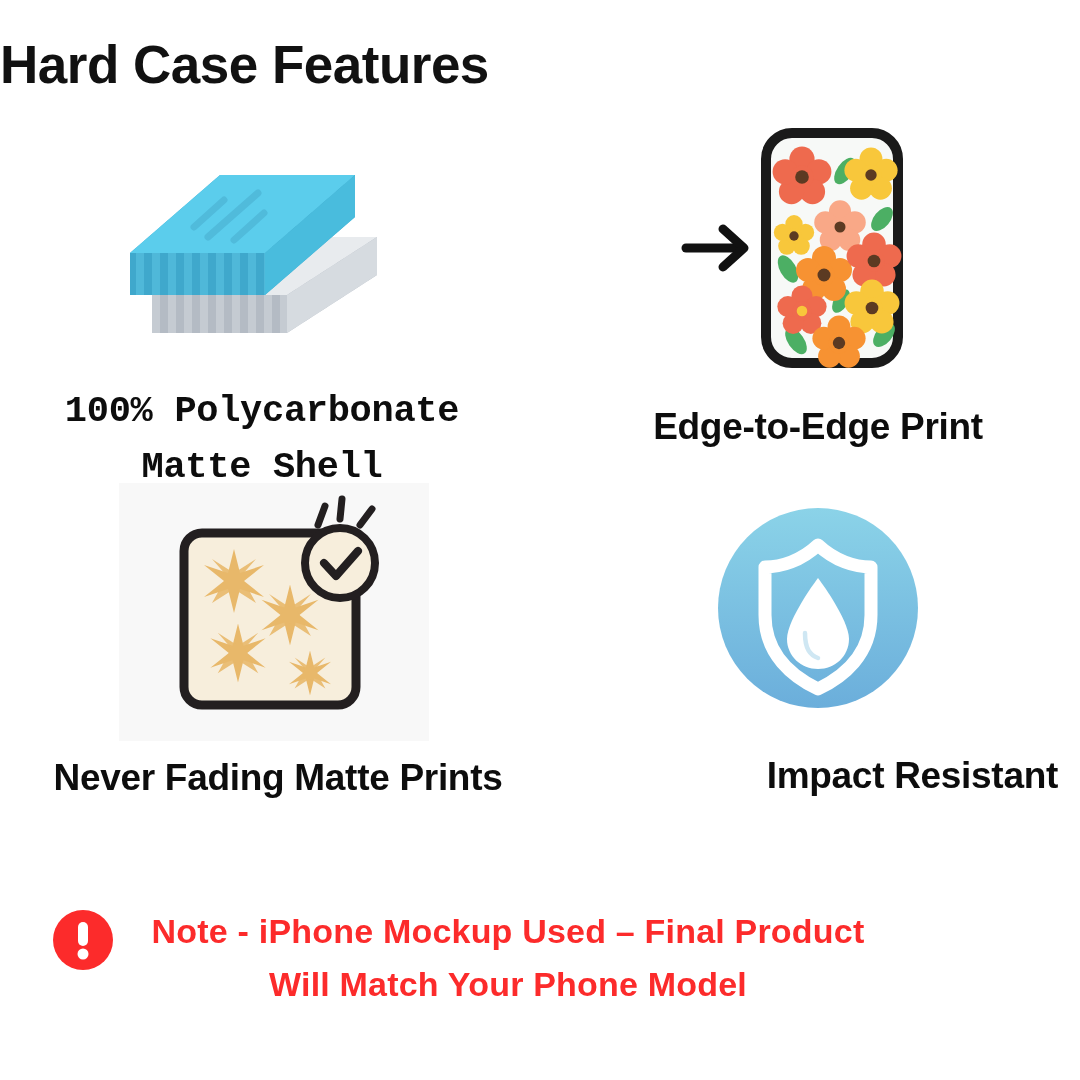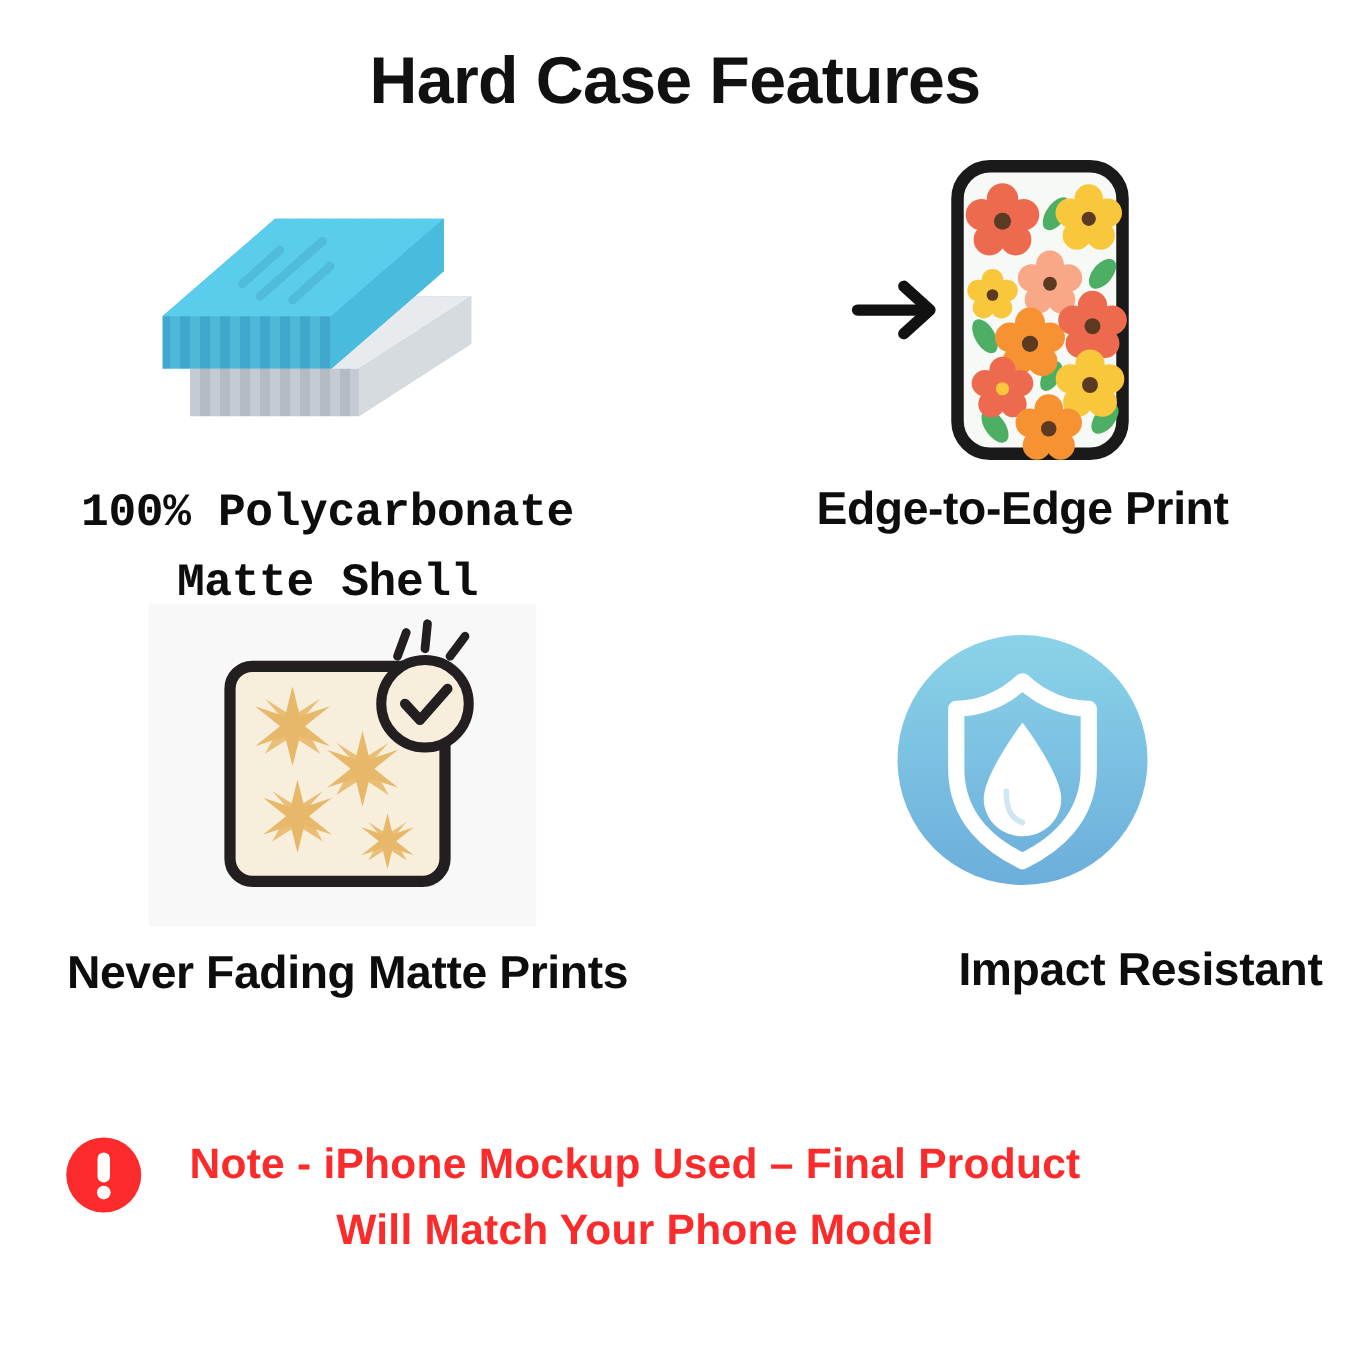--- a/index.html
+++ b/index.html
@@ -14,21 +14,21 @@
     overflow: hidden;
     position: relative;
   }
 
   
   .page-title {
     position: absolute;
     top: 36px;
     left: 0;
     width: 1080px;
-    text-align: center;
+    text-align: left;
     font-size: 53px;
     font-weight: 700;
     color: #111111;
     letter-spacing: -0.5px;
     line-height: 1.1;
   }
 
   
   .feature {
     position: absolute;
@@ -54,21 +54,21 @@
   #feature-edgeprint     { left: 578px; top: 120px; }
   #feature-neverfading   { left: 38px;  top: 470px; }
   #feature-impact        { left: 578px; top: 495px; }
 
   #feature-polycarbonate .feature-art { height: 230px; }
   #feature-edgeprint .feature-art     { height: 255px; }
   #feature-neverfading .feature-art   { height: 272px; }
   #feature-impact .feature-art        { height: 225px; }
 
   #feature-polycarbonate .feature-label { margin-top: 14px; }
-  #feature-edgeprint .feature-label     { margin-top: 4px; }
+  #feature-edgeprint .feature-label     { margin-top: 24px; }
   #feature-neverfading .feature-label   { margin-top: 8px; }
   #feature-impact .feature-label        { margin-top: 28px; text-align: right; }
 
   
   .art-panel {
     position: absolute;
     left: 81px;
     top: 13px;
     width: 310px;
     height: 258px;

